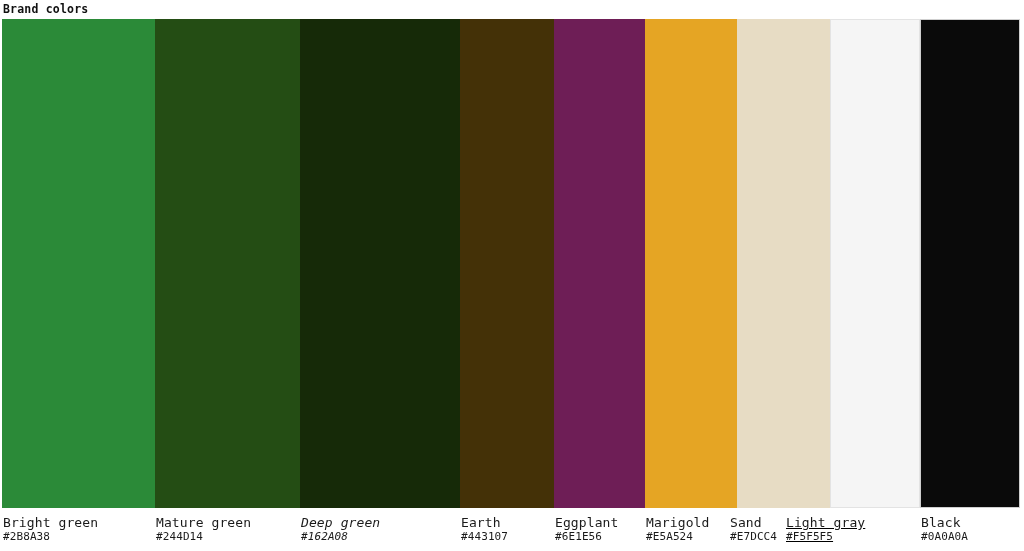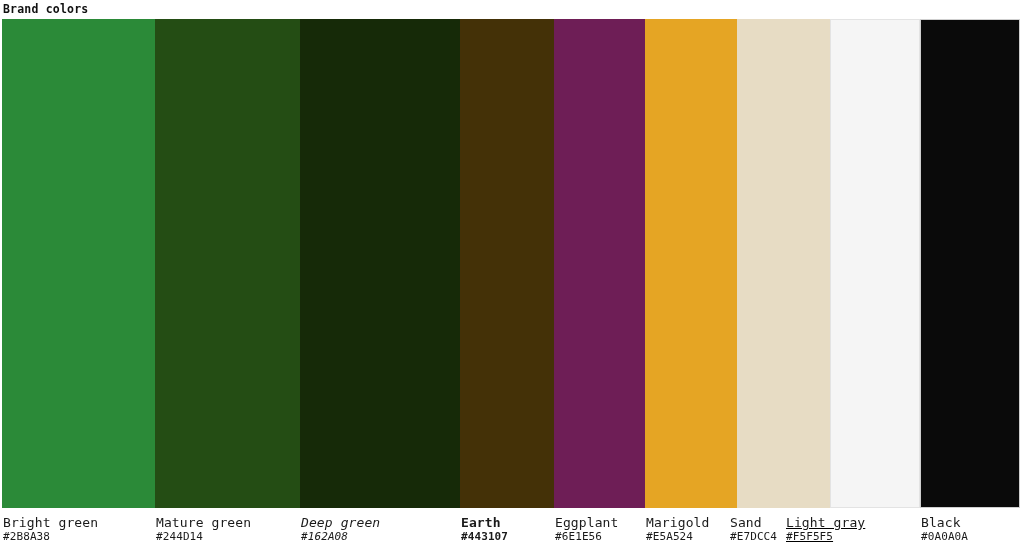--- a/index.html
+++ b/index.html
@@ -123,21 +123,21 @@
         <div class="label-hex">#2B8A38</div>
       </div>
       <div class="label-block" style="left: 156px;">
         <div class="label-name">Mature green</div>
         <div class="label-hex">#244D14</div>
       </div>
       <div class="label-block" style="left: 301px; font-style: italic;">
         <div class="label-name">Deep green</div>
         <div class="label-hex">#162A08</div>
       </div>
-      <div class="label-block" style="left: 461px; font-weight: bold;">
+      <div class="label-block" style="left: 461px;">
         <div class="label-name">Earth</div>
         <div class="label-hex">#443107</div>
       </div>
       <div class="label-block" style="left: 555px;">
         <div class="label-name">Eggplant</div>
         <div class="label-hex">#6E1E56</div>
       </div>
       <div class="label-block" style="left: 646px;">
         <div class="label-name">Marigold</div>
         <div class="label-hex">#E5A524</div>

